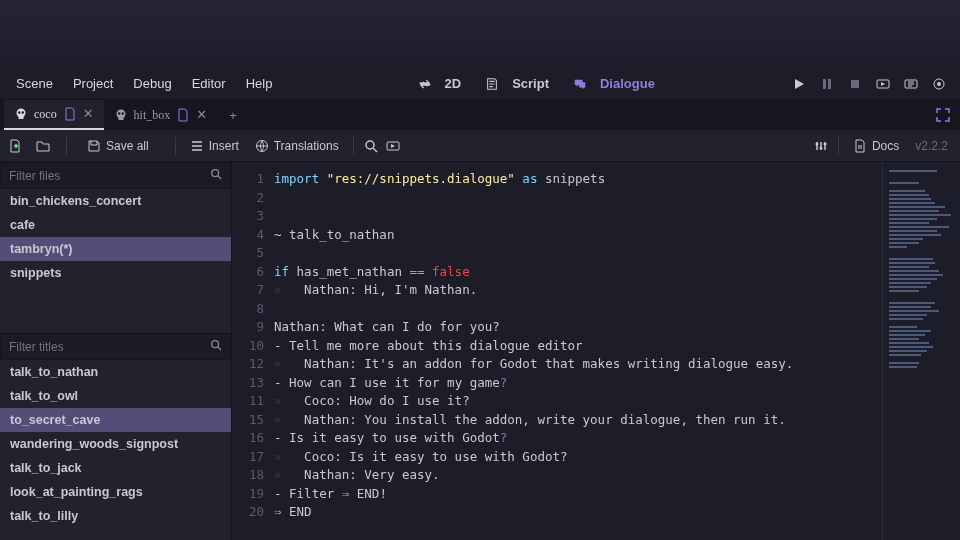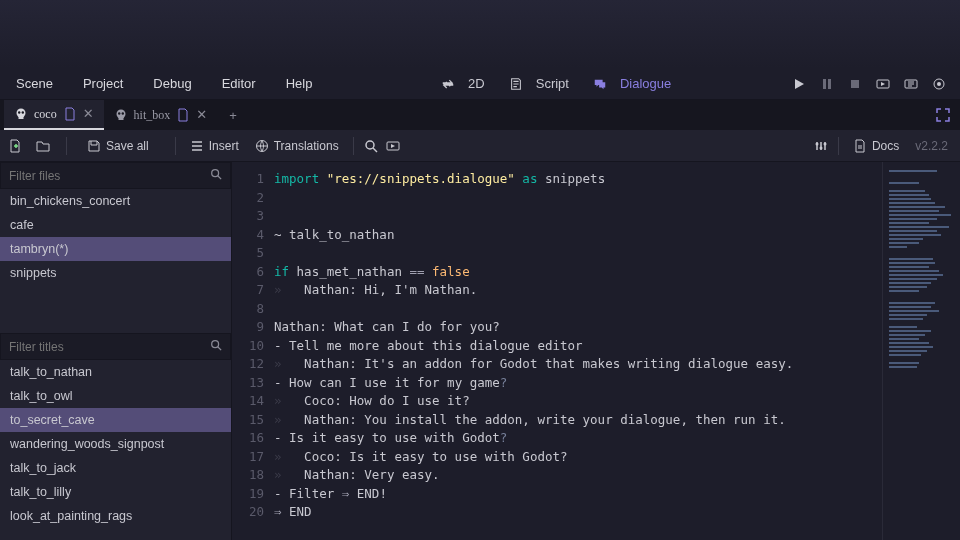--- a/index.html
+++ b/index.html
@@ -9,24 +9,24 @@
   font-family: -apple-system, BlinkMacSystemFont, "Segoe UI", sans-serif;
   font-size: 13px;
   color: #cdced2;
   overflow: hidden;
 }
 .top-spacer { height: 68px; background: linear-gradient(to bottom, #252536, #1d1d2a); }
 .menubar {
   height: 32px; display: flex; align-items: center; padding: 0 6px;
   background: #1d1d2a; border-bottom: 1px solid #15151f;
 }
-.menubar .menu { display: flex; gap: 10px; }
+.menubar .menu { display: flex; gap: 0; }
 .menubar .menu-item { padding: 6px 10px; cursor: pointer; color: #d8d8de; }
 .menubar .center { flex: 1; display: flex; justify-content: center; gap: 8px; }
-.mode-btn { display: flex; align-items: flex-end; gap: 13px; padding: 4px 8px; color: #c8c8d0; cursor: pointer; font-weight: 400; font-size: 13px; }
+.mode-btn { display: flex; align-items: flex-end; gap: 13px; padding: 4px 8px; color: #c8c8d0; cursor: pointer; font-weight: 700; font-size: 13px; }
 .mode-btn.active { color: #8a7fe0; }
 .menubar .right { display: flex; gap: 10px; align-items: center; padding-right: 6px; }
 .icon-btn { width: 18px; height: 18px; display: flex; align-items: center; justify-content: center; color: #c8c8d0; cursor: pointer; }
 .icon-btn.dim { color: #6a6a78; }
 .tabbar {
   height: 30px; display: flex; align-items: stretch; background: #16161f;
   padding-left: 4px;
 }
 .tab {
   display: flex; align-items: center; gap: 6px; padding: 0 10px;
@@ -50,37 +50,37 @@
 .sidebar { width: 232px; display: flex; flex-direction: column; background: #22222f; border-right: 1px solid #15151f; }
 .filter {
   display: flex; align-items: center; background: #1b1b26; margin: 0;
   padding: 5px 8px; border: 1px solid #15151f;
 }
 .filter input {
   flex: 1; background: transparent; border: none; outline: none;
   color: #c8c8d0; font-size: 12px;
 }
 .filter-icon { color: #8a8a96; }
-.file-list, .title-list { display: flex; flex-direction: column; }
+.file-list, .title-list { display: flex; flex-direction: column; font-weight: bold; }
 .file-list { flex: 0 0 auto; min-height: 110px; }
 .file-item, .title-item {
   padding: 5px 10px; cursor: pointer; color: #c8c8d0; font-size: 12.5px;
 }
 .file-item.selected, .title-item.selected { background: #544d78; }
 .editor-area { flex: 1; display: flex; background: #1d1d2a; overflow: hidden; }
 .code { flex: 1; padding: 8px 0; font-family: "Menlo", "Consolas", monospace; font-size: 12.5px; line-height: 18.5px; }
 .line { display: flex; white-space: pre; }
 .gutter { width: 42px; text-align: right; padding-right: 10px; color: #5a5a6a; user-select: none; }
 .line .code-text { color: #c8c8d0; }
 .minimap { width: 78px; border-left: 1px solid #2a2a38; padding: 8px 6px; background: #1d1d2a; }
 .mm-line { height: 2px; margin-bottom: 2px; background: #4a5a7a; }
-.kw { color: #14b8a6; }
+.kw { color: #7dd3fc; }
 .str { color: #ffeda1; }
 .op { color: #a0a0b0; }
-.bool { color: #fdba74; }
+.bool { color: #ef4444; }
 .punct { color: #77809a; }
 .tilde { color: #c8c8d0; }
 .name { color: #c8c8d0; }
 .dash { color: #c8c8d0; }
 .arrow-op { color: #a0a0b0; }
 .indent-mark { color: #3a3a48; }
 .file-spacer { height: 34px; }
 </style>
 </head>
 <body>
@@ -281,39 +281,39 @@
             <circle cx="6" cy="6" r="4" fill="none" stroke="currentColor" stroke-width="1.5"></circle>
             <path d="M9 9l4 4" stroke="currentColor" stroke-width="1.5"></path>
           </svg></span>
     </div>
     <div class="title-list" id="title-list">
         <div class="title-item">talk_to_nathan</div>
         <div class="title-item">talk_to_owl</div>
         <div class="title-item selected">to_secret_cave</div>
         <div class="title-item">wandering_woods_signpost</div>
         <div class="title-item">talk_to_jack</div>
+        <div class="title-item">look_at_painting_rags</div>
         <div class="title-item">talk_to_lilly</div>
-        <div class="title-item">look_at_painting_rags</div>
       </div>
   </div>
   <div class="editor-area">
     <div class="code" id="code">
         <div class="line"><span class="gutter">1</span><span class="code-text"><span class="kw">import </span><span class="str">"res://snippets.dialogue"</span><span class="kw"> as </span><span class="name">snippets</span></span></div>
         <div class="line"><span class="gutter">2</span><span class="code-text"></span></div>
         <div class="line"><span class="gutter">3</span><span class="code-text"></span></div>
         <div class="line"><span class="gutter">4</span><span class="code-text"><span class="tilde">~ </span><span class="name">talk_to_nathan</span></span></div>
         <div class="line"><span class="gutter">5</span><span class="code-text"></span></div>
         <div class="line"><span class="gutter">6</span><span class="code-text"><span class="kw">if </span><span class="name">has_met_nathan </span><span class="op">== </span><span class="bool">false</span></span></div>
         <div class="line"><span class="gutter">7</span><span class="code-text"><span class="indent-mark">»   </span><span class="name">Nathan: Hi, I'm Nathan.</span></span></div>
         <div class="line"><span class="gutter">8</span></div>
         <div class="line"><span class="gutter">9</span><span class="code-text"><span class="name">Nathan: What can I do for you?</span></span></div>
         <div class="line"><span class="gutter">10</span><span class="code-text"><span class="dash">- </span><span class="name">Tell me more about this dialogue editor</span></span></div>
         <div class="line"><span class="gutter">12</span><span class="code-text"><span class="indent-mark">»   </span><span class="name">Nathan: It's an addon for Godot that makes writing dialogue easy.</span></span></div>
         <div class="line"><span class="gutter">13</span><span class="code-text"><span class="dash">- </span><span class="name">How can I use it for my game</span><span class="punct">?</span></span></div>
-        <div class="line"><span class="gutter">14</span><span class="code-text"><span class="indent-mark">»   </span><span class="name">Coco: How do I use it?</span></span></div>
+        <div class="line"><span class="gutter">11</span><span class="code-text"><span class="indent-mark">»   </span><span class="name">Coco: How do I use it?</span></span></div>
         <div class="line"><span class="gutter">15</span><span class="code-text"><span class="indent-mark">»   </span><span class="name">Nathan: You install the addon, write your dialogue, then run it.</span></span></div>
         <div class="line"><span class="gutter">16</span><span class="code-text"><span class="dash">- </span><span class="name">Is it easy to use with Godot</span><span class="punct">?</span></span></div>
         <div class="line"><span class="gutter">17</span><span class="code-text"><span class="indent-mark">»   </span><span class="name">Coco: Is it easy to use with Godot?</span></span></div>
         <div class="line"><span class="gutter">18</span><span class="code-text"><span class="indent-mark">»   </span><span class="name">Nathan: Very easy.</span></span></div>
         <div class="line"><span class="gutter">19</span><span class="code-text"><span class="dash">- </span><span class="name">Filter </span><span class="arrow-op">⇒ </span><span class="name">END!</span></span></div>
         <div class="line"><span class="gutter">20</span><span class="code-text"><span class="arrow-op">⇒ </span><span class="name">END</span></span></div>
       </div>
     <div class="minimap" id="minimap">
         <div class="mm-line" style="width: 48px;"></div>
         <div class="mm-line" style="width: 0px; background: transparent;"></div>

